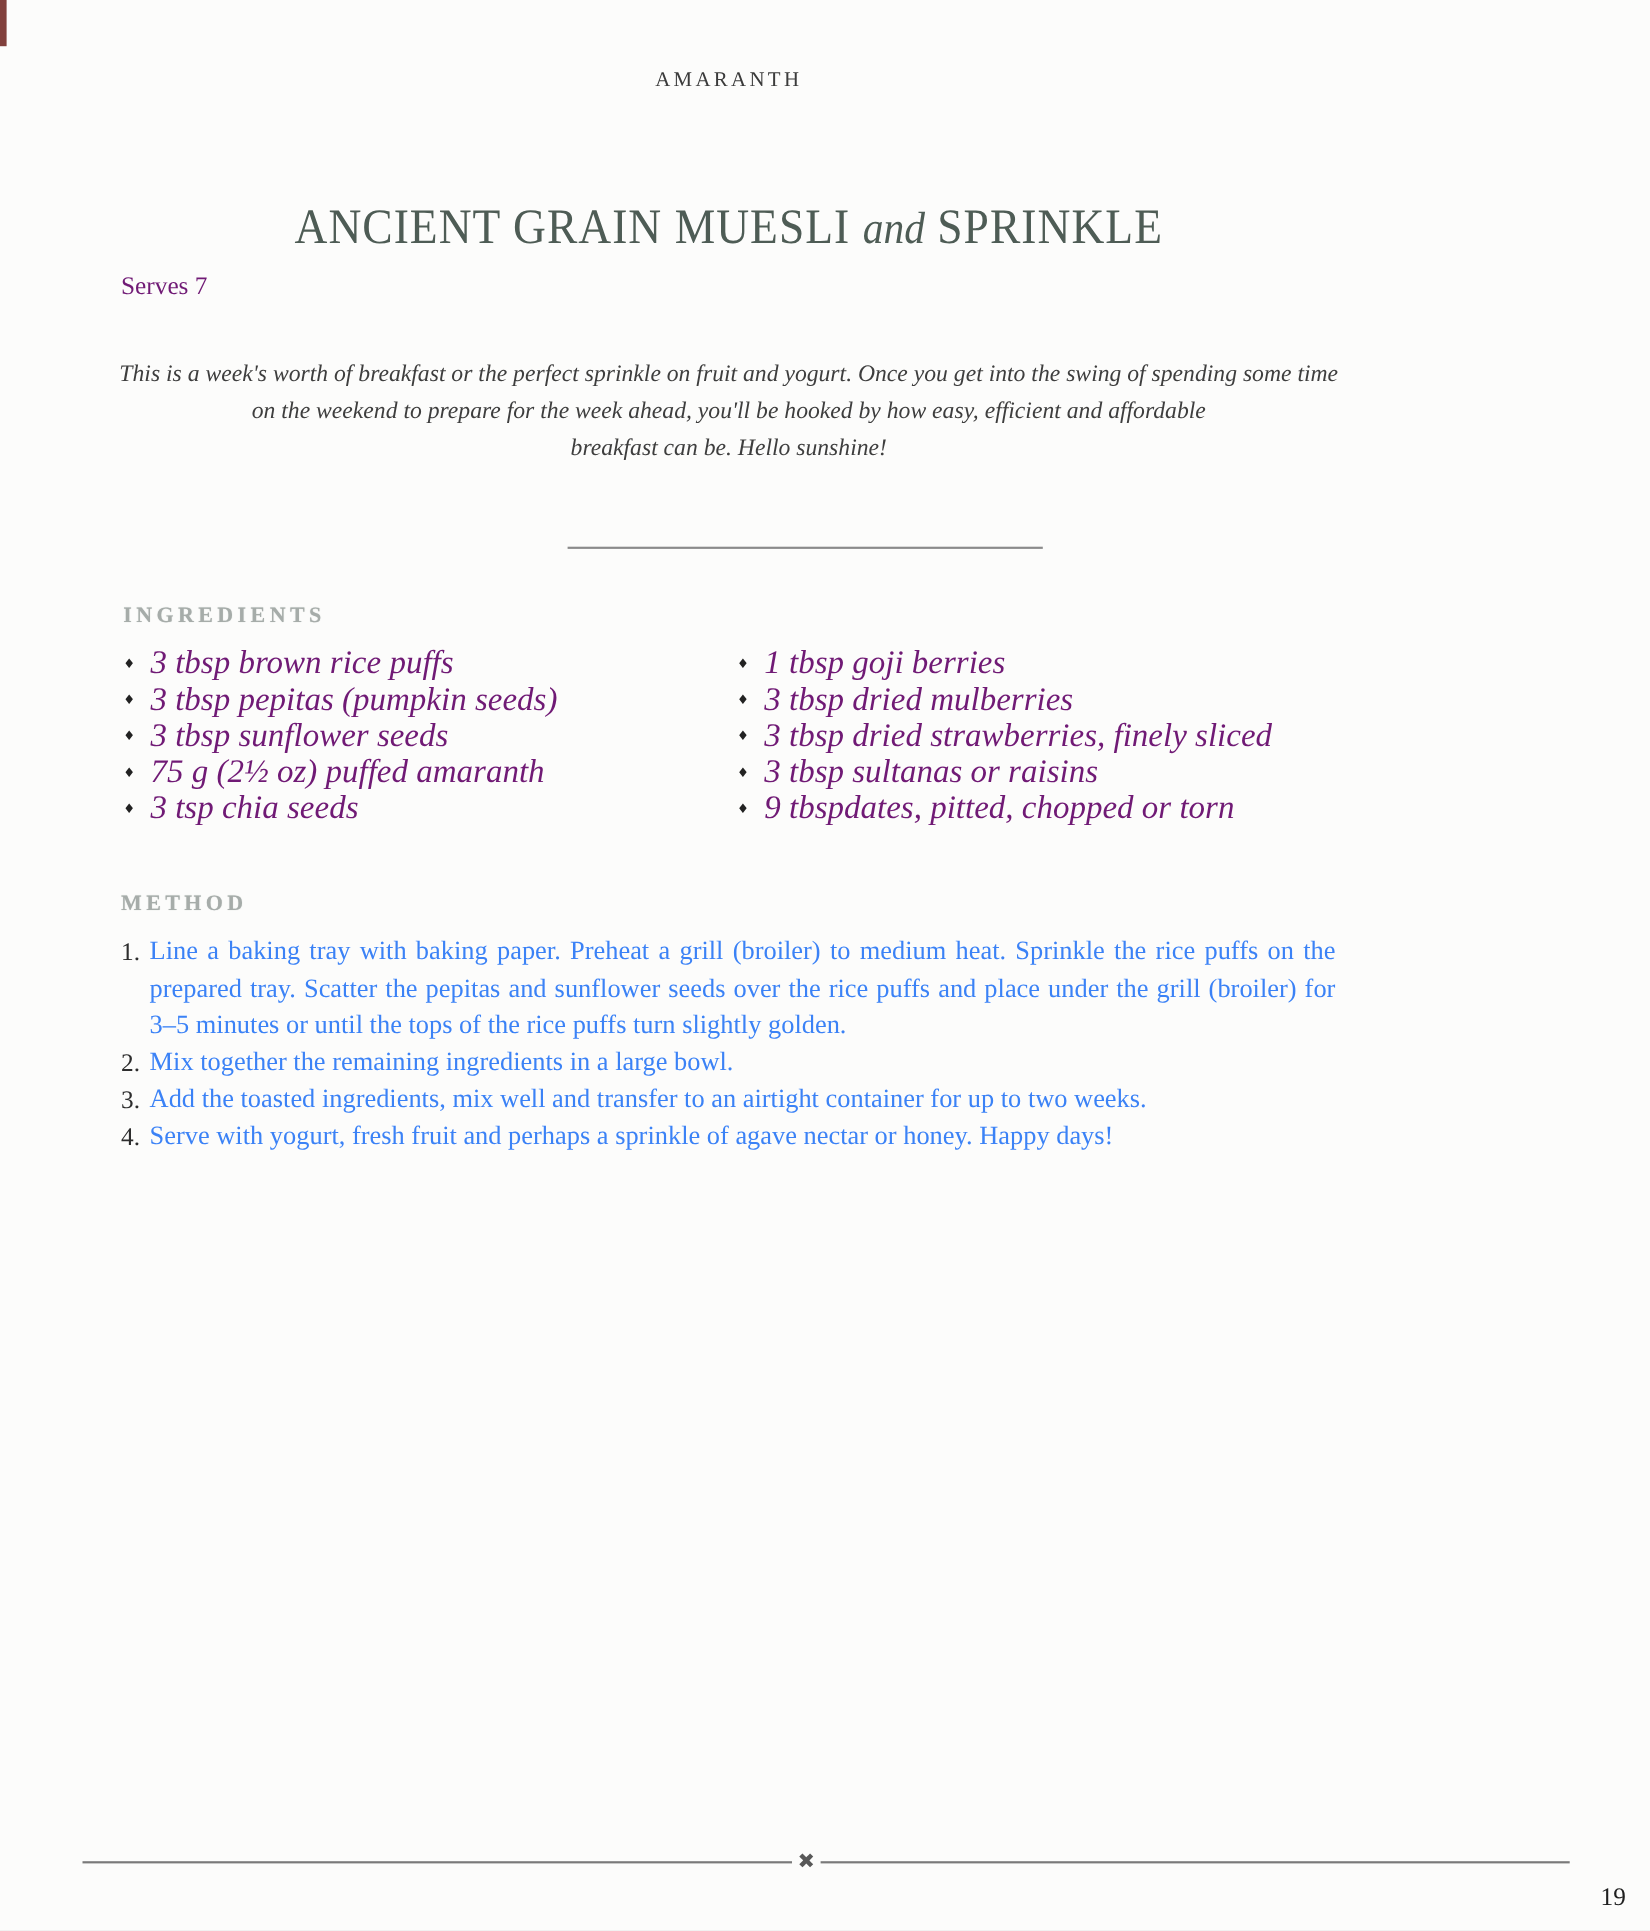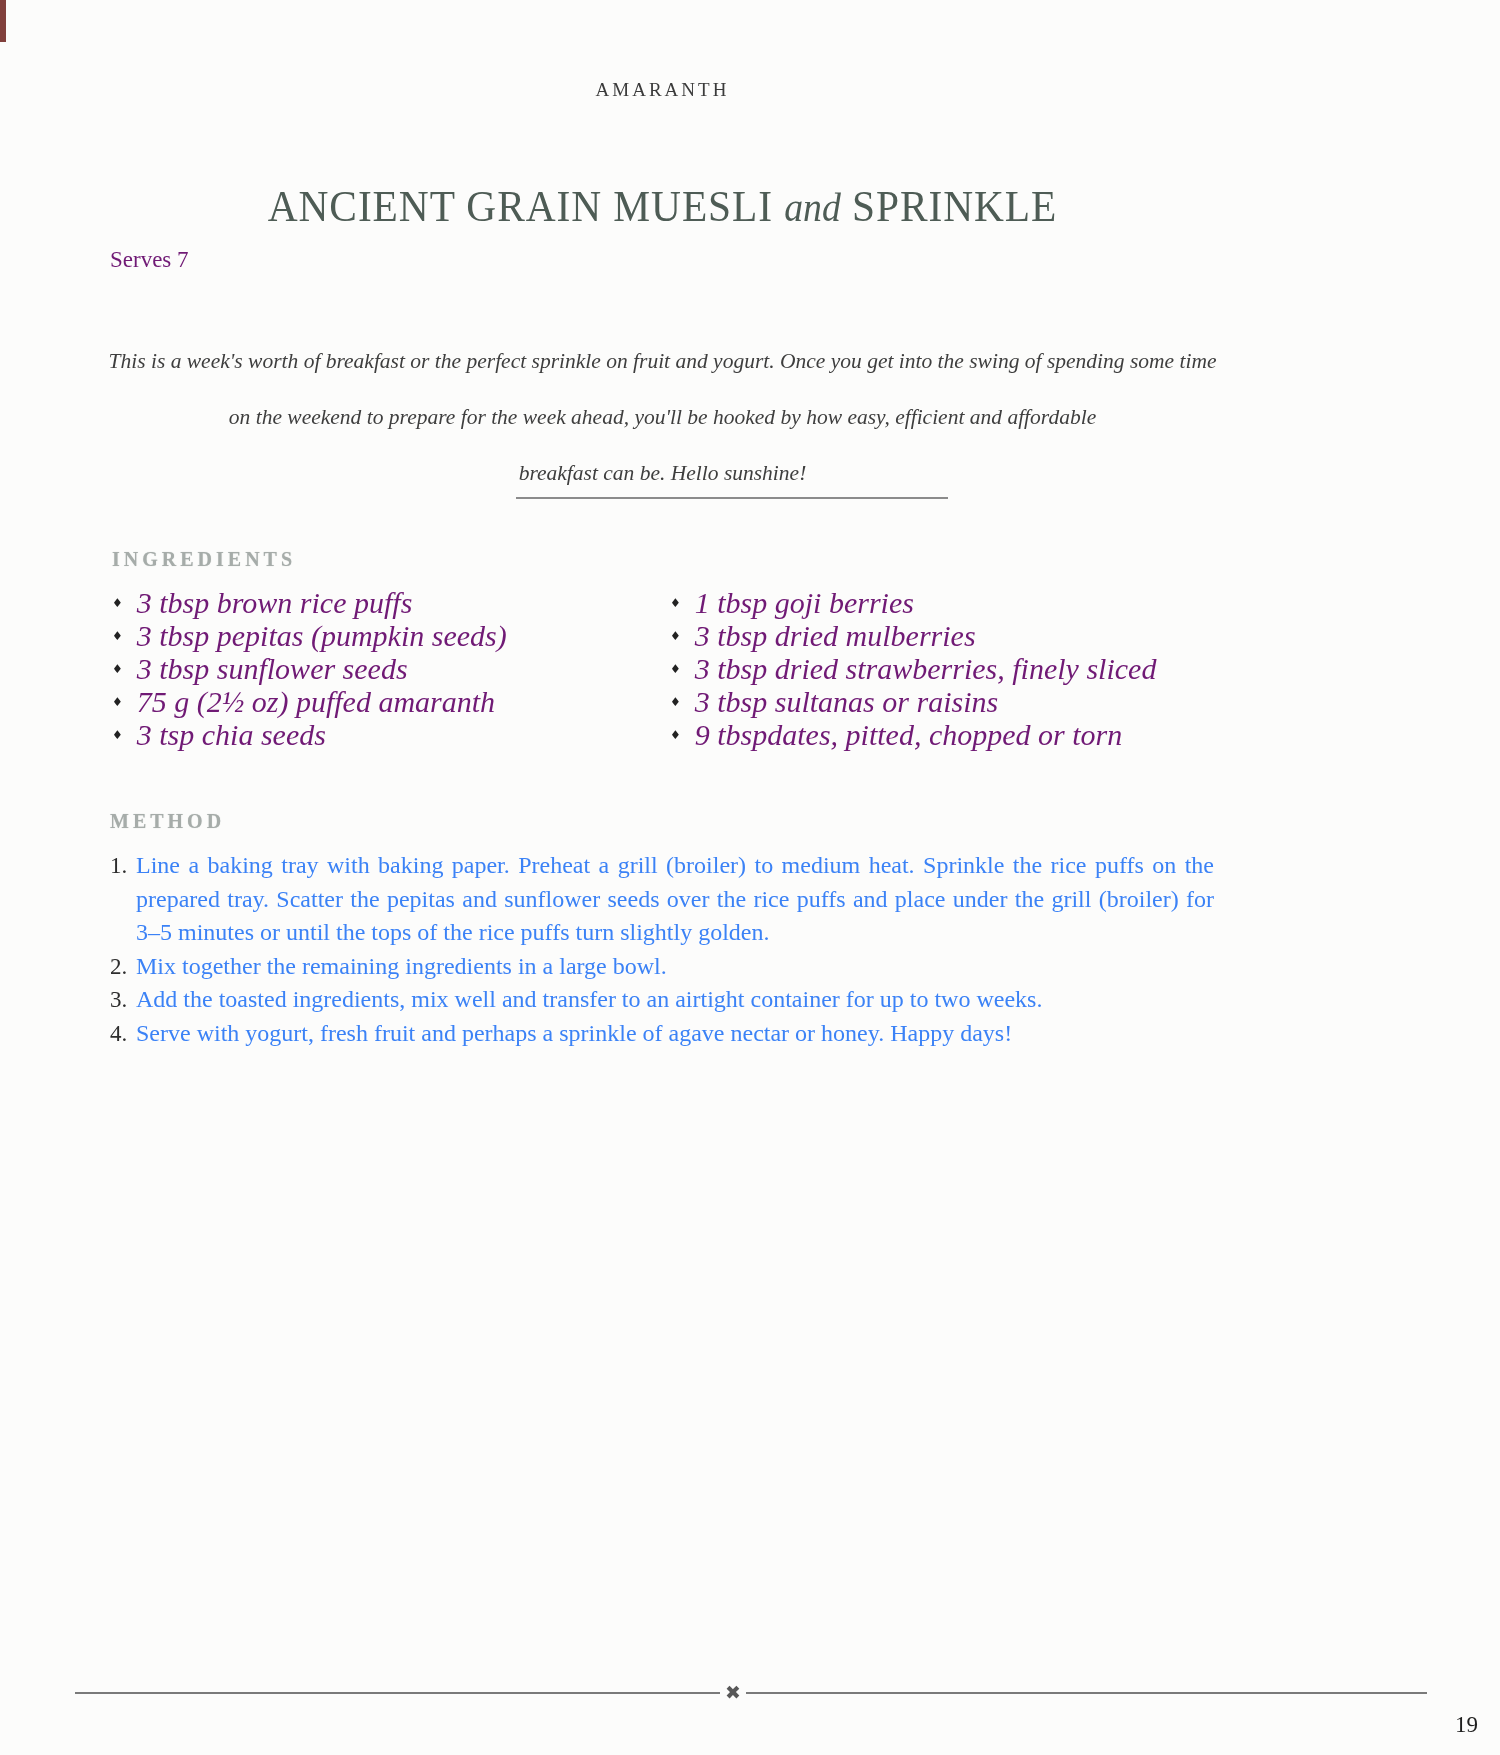--- a/index.html
+++ b/index.html
@@ -8,39 +8,39 @@
     width:1500px;height:1755px;
     background:#fcfcfb;
     font-family:"Liberation Serif", serif;
     color:#2d2d2d;
     overflow:hidden;
   }
   .content{position:absolute;left:110px;top:0;width:1105px;}
 
   .running-head{
     position:absolute;top:62px;left:0;width:1105px;
-    text-align:center;font-size:19px;letter-spacing:3px;color:#3b3b3b;margin-top:17px;
+    text-align:center;font-size:19px;letter-spacing:3px;color:#3b3b3b;
   }
   .recipe-title{
     position:absolute;top:180px;left:0;width:1105px;
     text-align:center;font-size:45px;color:#4e5c55;
     letter-spacing:1px;white-space:nowrap;
     transform:scaleX(0.92);transform-origin:center;
   }
   .recipe-title .and{font-style:italic;font-size:41px;letter-spacing:0;}
   .serves{
     position:absolute;top:247px;left:0;width:1105px;
     text-align:left;font-size:23px;color:#701a75;
   }
   .intro{
     position:absolute;top:322px;left:-60px;width:1225px;
     text-align:center;font-style:italic;font-size:21.5px;
     line-height:34px;color:#3e3e3e;
   }
-  .intro .line{white-space:nowrap;margin-top:22px;}
+  .intro .line{white-space:nowrap;}
   .divider{
     position:absolute;top:497px;left:516px;width:432px;height:2px;
     background:#8b8b8b;
   }
   .section-heading{
     font-size:20px;font-weight:bold;letter-spacing:4px;color:#a6aca9;
     text-shadow:0 0 1px #c9cecc;
   }
   .ingredients-heading{position:absolute;top:548px;left:112px;}
   .ing-col{position:absolute;top:586px;}

